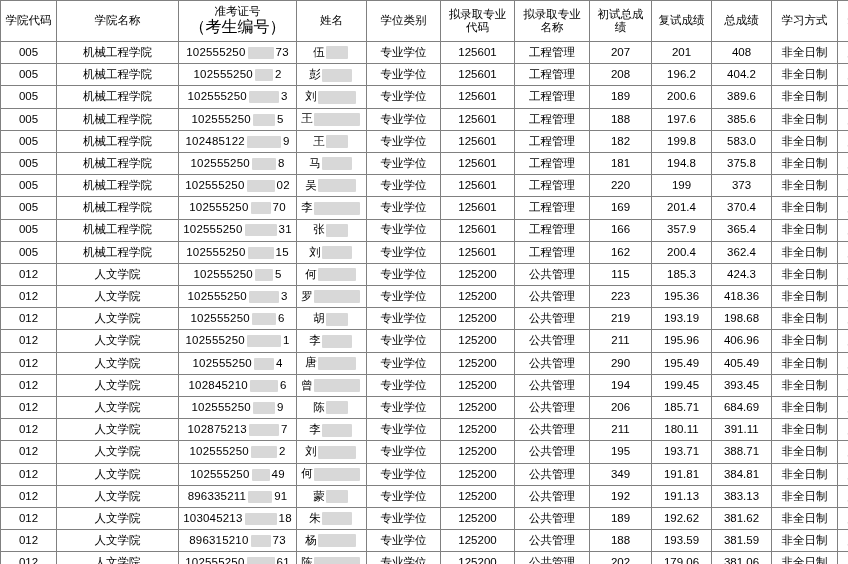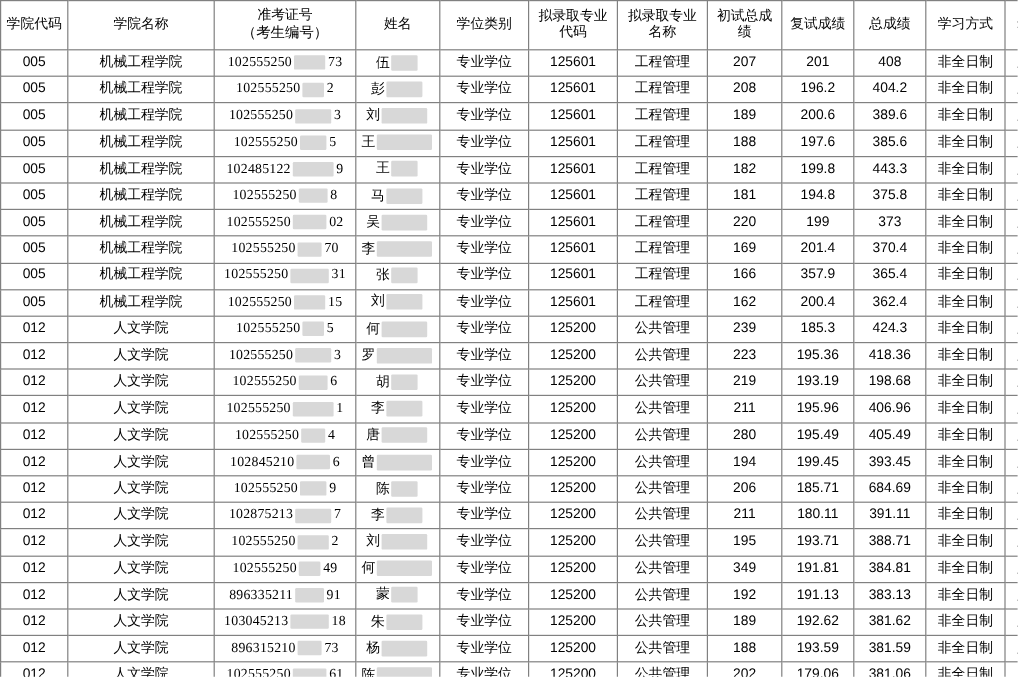--- a/index.html
+++ b/index.html
@@ -51,21 +51,20 @@
   col.c-first     { width: 62px; }
   col.c-retest    { width: 60px; }
   col.c-total     { width: 60px; }
   col.c-mode      { width: 66px; }
   col.c-category  { width: 66px; }
 
   .ticket-cell {
     position: relative;
     text-align: left;
     padding-left: 6px;
-    font-family: Liberation Serif, serif;
   }
   .ticket-cell .tk {
     letter-spacing: 0.2px;
   }
   .redact {
     display: inline-block;
     background: #d8d8d8;
     border-radius: 1px;
     vertical-align: middle;
     height: 12px;
@@ -74,21 +73,21 @@
   .name-cell {
     position: relative;
     text-align: left;
     padding-left: 8px;
   }
   .name-cell .redact {
     height: 13px;
     margin-left: 1px;
   }
   .header-two-line { display: block; }
-  .small-note { font-size: 12px; }
+  .small-note { font-size: 16px; }
 </style>
 </head>
 <body>
 
 <table class="admission">
   <colgroup>
     <col class="c-code">
       <col class="c-college">
       <col class="c-ticket">
       <col class="c-name">
@@ -204,21 +203,21 @@
       <tr>
         <td>005</td>
         <td>机械工程学院</td>
         <td class="ticket-cell"><span class="tk">102485122</span><span class="redact" style="width: 34px;"></span><span class="tk">9</span></td>
         <td class="name-cell"><span>王</span><span class="redact" style="width: 22px;"></span></td>
         <td>专业学位</td>
         <td>125601</td>
         <td>工程管理</td>
         <td>182</td>
         <td>199.8</td>
-        <td>443.3</td>
+        <td>583.0</td>
         <td>非全日制</td>
         <td>定向就业</td>
       </tr>
       <tr>
         <td>005</td>
         <td>机械工程学院</td>
         <td class="ticket-cell"><span class="tk">102555250</span><span class="redact" style="width: 24px;"></span><span class="tk">8</span></td>
         <td class="name-cell"><span>马</span><span class="redact" style="width: 30px;"></span></td>
         <td>专业学位</td>
         <td>125601</td>
@@ -286,21 +285,21 @@
         <td>定向就业</td>
       </tr>
       <tr>
         <td>012</td>
         <td>人文学院</td>
         <td class="ticket-cell"><span class="tk">102555250</span><span class="redact" style="width: 18px;"></span><span class="tk">5</span></td>
         <td class="name-cell"><span>何</span><span class="redact" style="width: 38px;"></span></td>
         <td>专业学位</td>
         <td>125200</td>
         <td>公共管理</td>
-        <td>239</td>
+        <td>115</td>
         <td>185.3</td>
         <td>424.3</td>
         <td>非全日制</td>
         <td>定向就业</td>
       </tr>
       <tr>
         <td>012</td>
         <td>人文学院</td>
         <td class="ticket-cell"><span class="tk">102555250</span><span class="redact" style="width: 30px;"></span><span class="tk">3</span></td>
         <td class="name-cell"><span>罗</span><span class="redact" style="width: 46px;"></span></td>
@@ -342,21 +341,21 @@
         <td>定向就业</td>
       </tr>
       <tr>
         <td>012</td>
         <td>人文学院</td>
         <td class="ticket-cell"><span class="tk">102555250</span><span class="redact" style="width: 20px;"></span><span class="tk">4</span></td>
         <td class="name-cell"><span>唐</span><span class="redact" style="width: 38px;"></span></td>
         <td>专业学位</td>
         <td>125200</td>
         <td>公共管理</td>
-        <td>280</td>
+        <td>290</td>
         <td>195.49</td>
         <td>405.49</td>
         <td>非全日制</td>
         <td>定向就业</td>
       </tr>
       <tr>
         <td>012</td>
         <td>人文学院</td>
         <td class="ticket-cell"><span class="tk">102845210</span><span class="redact" style="width: 28px;"></span><span class="tk">6</span></td>
         <td class="name-cell"><span>曾</span><span class="redact" style="width: 46px;"></span></td>

